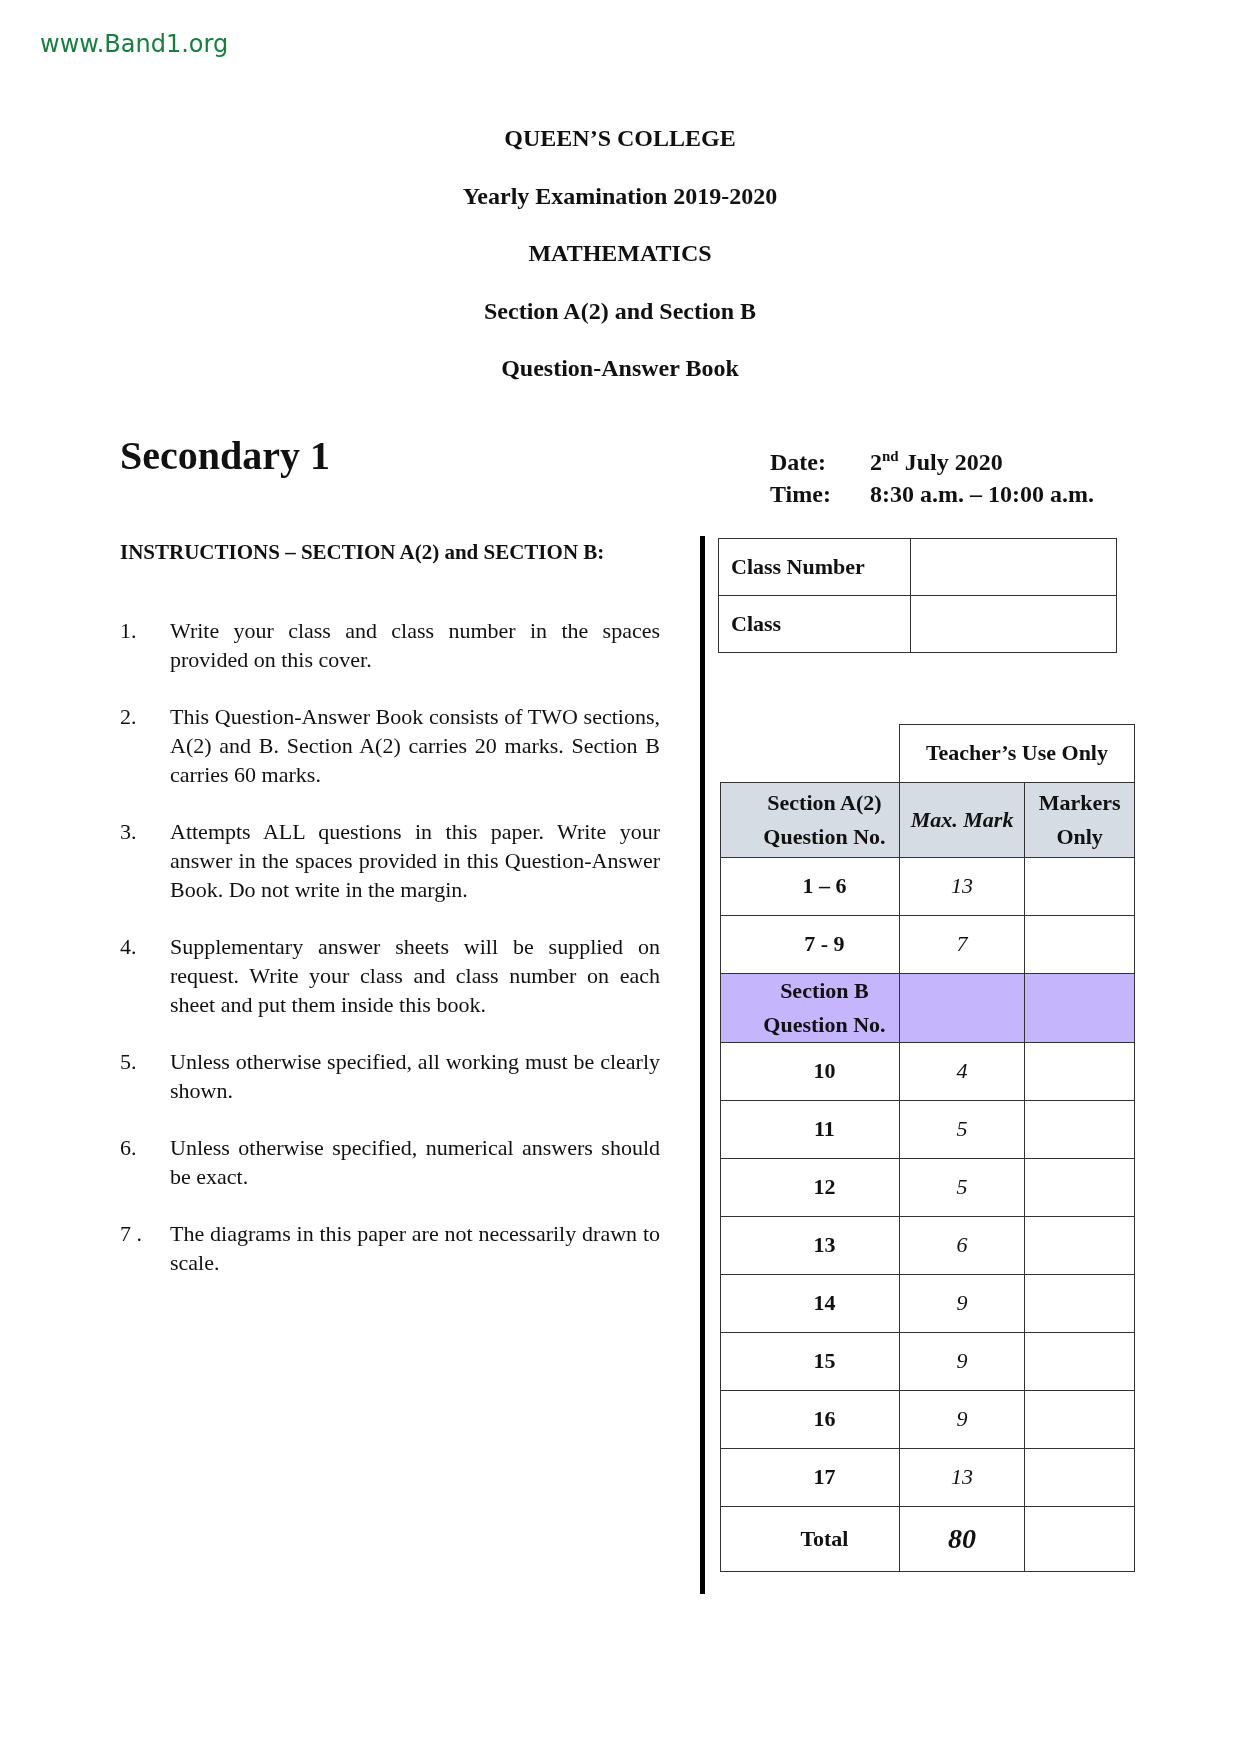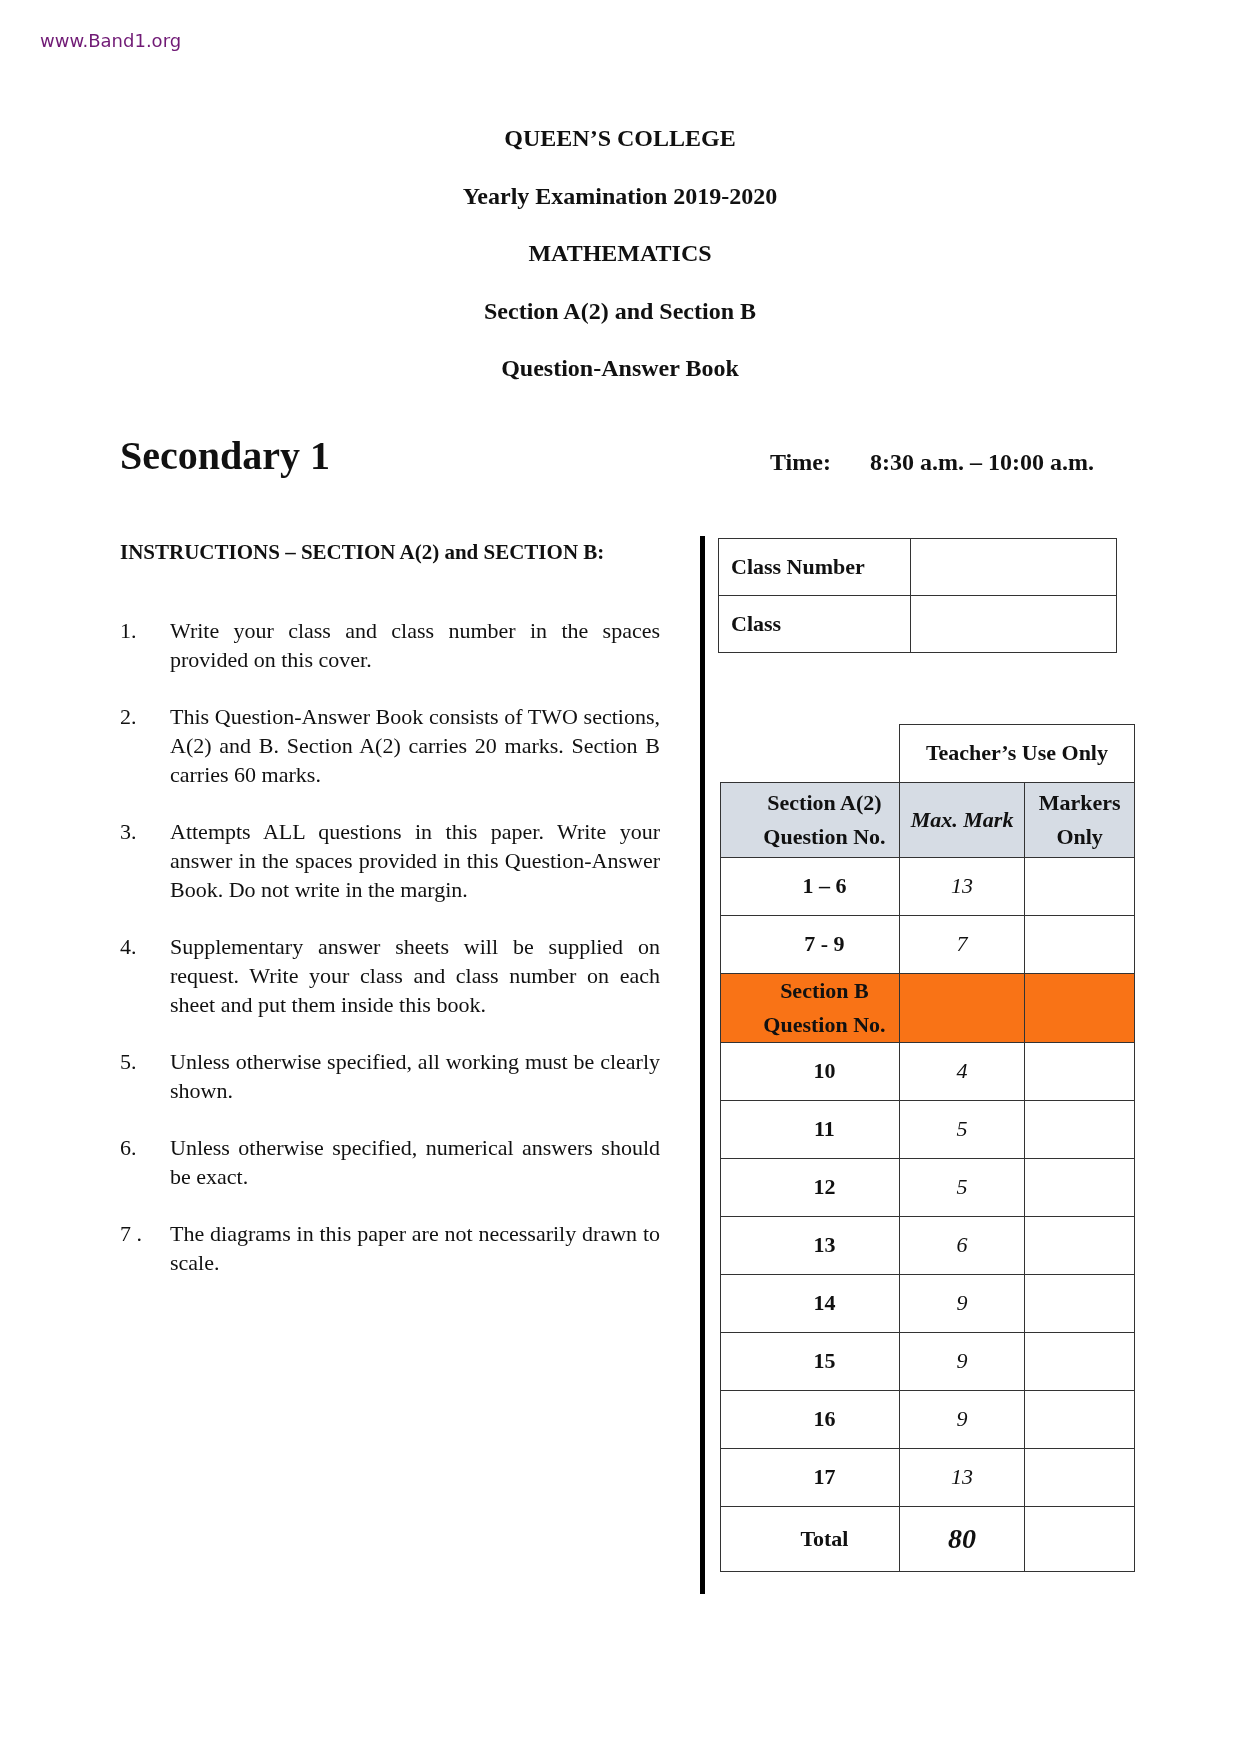--- a/index.html
+++ b/index.html
@@ -1,17 +1,17 @@
 <!DOCTYPE html>
 <html><head>
 <meta charset="utf-8">
 <style>
   html, body { margin: 0; padding: 0; background: #ffffff; }
   body { width: 1240px; height: 1754px; position: relative; overflow: hidden; font-family: "Liberation Serif", serif; color: #111; }
-  .watermark { position: absolute; left: 40px; top: 30px; font-family: "DejaVu Sans", sans-serif; font-size: 18px; color: #701a75; }
+  .watermark { position: absolute; left: 40px; top: 30px; font-family: "DejaVu Sans", sans-serif; font-size: 24px; color: #15803d; }
   .titles { position: absolute; left: 0; width: 1240px; top: 118px; text-align: center; font-weight: bold; }
   .titles div { font-size: 24px; height: 57.5px; line-height: 40px; }
   .level { position: absolute; left: 120px; top: 432px; font-size: 40px; font-weight: bold; }
   .datetime { position: absolute; left: 770px; top: 446px; font-size: 24px; font-weight: bold; line-height: 32px; }
   .datetime .row { display: flex; }
   .datetime .lbl { width: 100px; }
   .datetime sup { font-size: 15px; vertical-align: 9px; line-height: 0; }
   .instr-title { position: absolute; left: 120px; top: 540px; font-size: 21px; font-weight: bold; }
   .instructions { position: absolute; left: 120px; top: 616px; width: 540px; font-size: 22px; line-height: 29px; }
   .instr { display: flex; margin-bottom: 28px; }
@@ -23,41 +23,45 @@
   .class-table td { border: 1.5px solid #333; height: 56px; font-size: 22px; font-weight: bold; padding: 0 0 0 12px; }
   .class-table td.val { width: 205px; padding: 0; }
   .marks-table { left: 720px; top: 724px; width: 415px; }
   .marks-table td { border: 1.5px solid #333; text-align: center; font-size: 22px; height: 57px; padding: 0; }
   .marks-table td.q { width: 152px; font-weight: bold; padding-left: 29px; }
   .marks-table td.m { width: 128px; font-style: italic; }
   .marks-table td.mk { width: 110px; }
   .marks-table tr.head td { background: #d6dce4; font-weight: bold; line-height: 34px; height: 74px; }
   .marks-table tr.tuo td.blank { border: none; }
   .marks-table tr.tuo td.tuo-cell { font-weight: bold; height: 42px; }
-  .marks-table tr.secb td { background: #f97316; }
+  .marks-table tr.secb td { background: #c4b5fd; }
   .marks-table tr.secb td.q { line-height: 34px; height: 64px; }
   .marks-table tr.total td.m { font-weight: bold; font-size: 28px; }
   .marks-table tr.total td { height: 64px; }
 </style>
 </head>
 <body>
 
 <div class="watermark">www.Band1.org</div>
 
 <div class="titles">
   <div>QUEEN’S COLLEGE</div>
   <div>Yearly Examination 2019-2020</div>
   <div>MATHEMATICS</div>
   <div>Section A(2) and Section B</div>
   <div>Question-Answer Book</div>
 </div>
 
 <div class="level">Secondary 1</div>
 
 <div class="datetime">
+  <div class="row">
+    <span class="lbl">Date:</span>
+    <span><span>2</span><sup>nd</sup><span> July 2020</span></span>
+  </div>
   <div class="row">
     <span class="lbl">Time:</span>
     <span>8:30 a.m. – 10:00 a.m.</span>
   </div>
 </div>
 
 <div class="instr-title">INSTRUCTIONS – SECTION A(2) and SECTION B:</div>
 
 <div class="instructions">
   <div class="instr">

